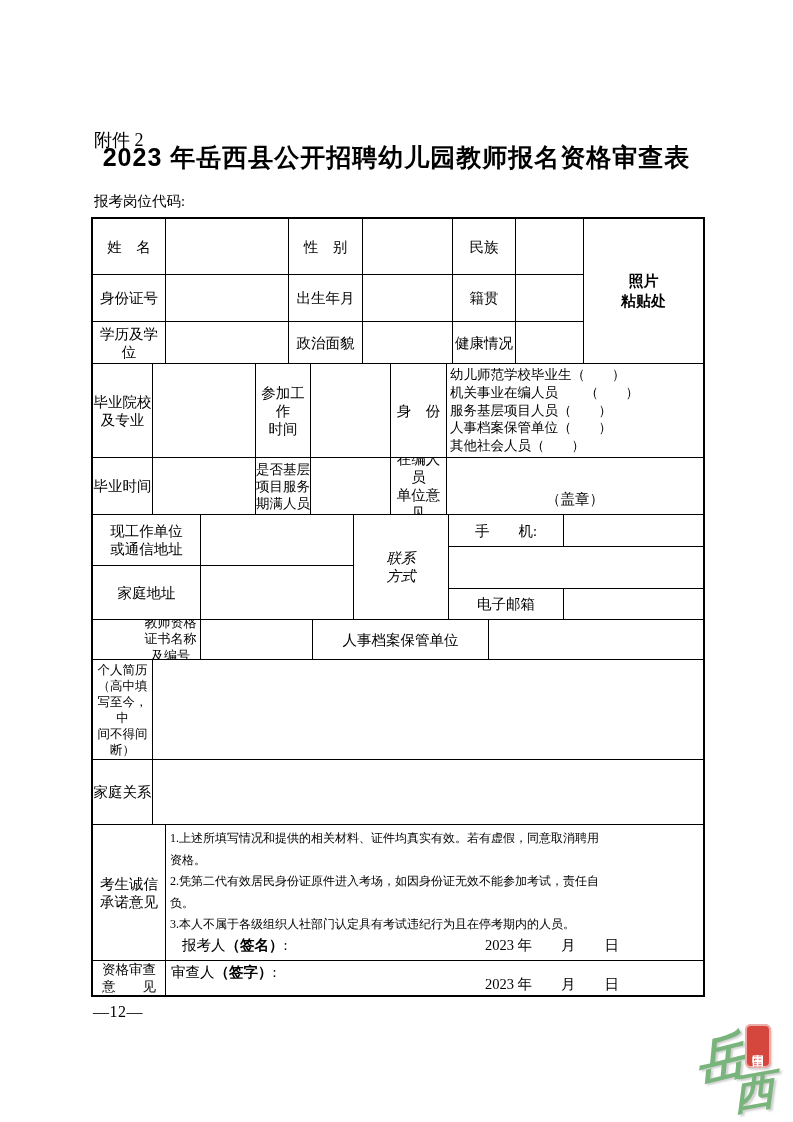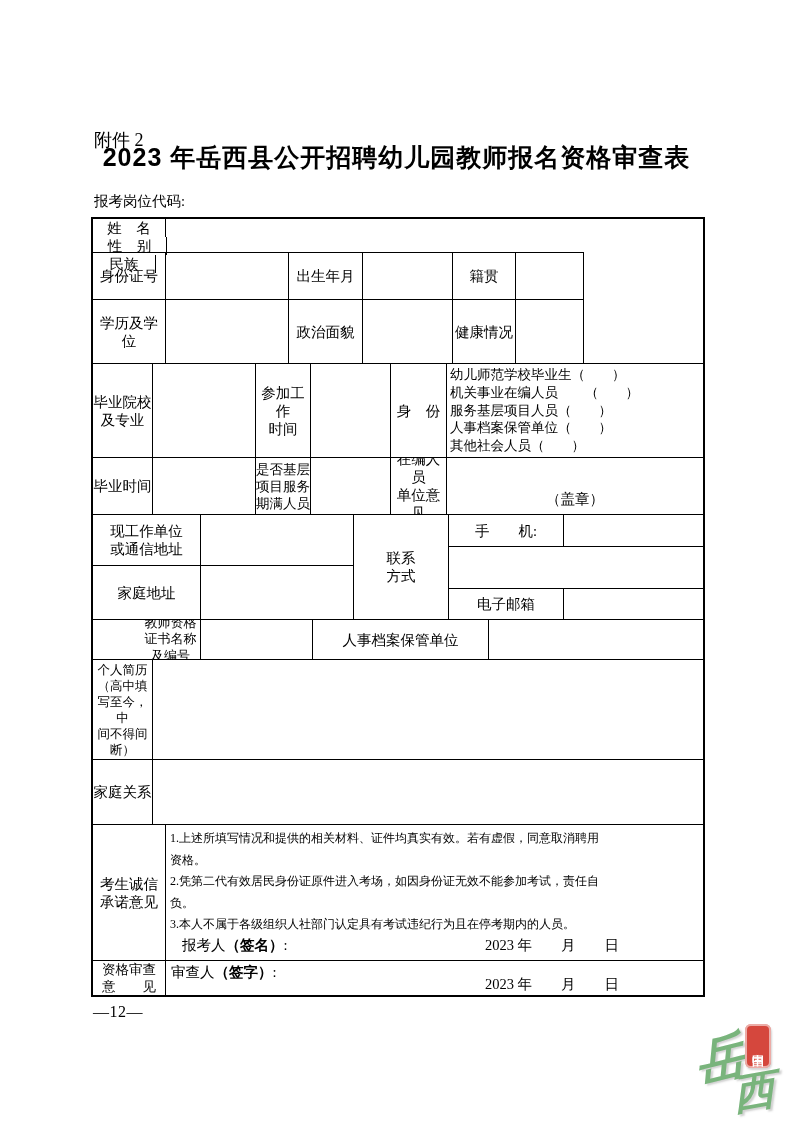--- a/index.html
+++ b/index.html
@@ -84,21 +84,21 @@
 <body>
 
 <div class="attachment">附件 2</div>
 <div class="doc-title">2023 年岳西县公开招聘幼儿园教师报名资格审查表</div>
 <div class="code-line">报考岗位代码:</div>
 
 <div class="tbl">
 
   <div class="fr" style="height:145px;">
     <div class="stack" style="width:491px;">
-      <div class="fr" style="height:34px;flex-direction:column;">
+      <div class="fr" style="height:56px;">
         <div class="c" style="width:73px;">姓　名</div>
         <div class="c" style="width:123px;"></div>
         <div class="c" style="width:74px;">性　别</div>
         <div class="c" style="width:90px;"></div>
         <div class="c" style="width:63px;text-align:right;">民族</div>
         <div class="c" style="flex:1 1 auto;"></div>
       </div>
       <div class="fr" style="height:47px;">
         <div class="c" style="width:73px;">身份证号</div>
         <div class="c" style="width:123px;"></div>
@@ -110,20 +110,22 @@
       <div class="fr nb" style="flex:1 1 auto;">
         <div class="c pre" style="width:73px;">学历及学
 位</div>
         <div class="c" style="width:123px;"></div>
         <div class="c" style="width:74px;">政治面貌</div>
         <div class="c" style="width:90px;"></div>
         <div class="c" style="width:63px;">健康情况</div>
         <div class="c" style="flex:1 1 auto;"></div>
       </div>
     </div>
+    <div class="c end pre bold" style="font-size:15px;line-height:20px;">照片
+粘贴处</div>
   </div>
 
   <div class="fr" style="height:94px;">
     <div class="c pre" style="width:60px;">毕业院校
 及专业</div>
     <div class="c" style="width:103px;"></div>
     <div class="c pre" style="width:55px;">参加工作
 时间</div>
     <div class="c" style="width:80px;"></div>
     <div class="c" style="width:56px;">身　份</div>
@@ -151,21 +153,21 @@
       <div class="fr" style="height:51px;">
         <div class="c pre" style="width:108px;">现工作单位
 或通信地址</div>
         <div class="c" style="flex:1 1 auto;border-right:1px solid #000;"></div>
       </div>
       <div class="fr nb" style="flex:1 1 auto;">
         <div class="c" style="width:108px;">家庭地址</div>
         <div class="c" style="flex:1 1 auto;border-right:1px solid #000;"></div>
       </div>
     </div>
-    <div class="c pre" style="width:95px;">联系
+    <div class="c pre" style="width:95px;font-style:italic;">联系
 方式</div>
     <div class="stack" style="flex:1 1 auto;">
       <div class="fr" style="height:32px;">
         <div class="c" style="width:115px;">手　　机:</div>
         <div class="c end"></div>
       </div>
       <div class="fr" style="height:42px;">
         <div class="c end"></div>
       </div>
       <div class="fr nb" style="flex:1 1 auto;">

